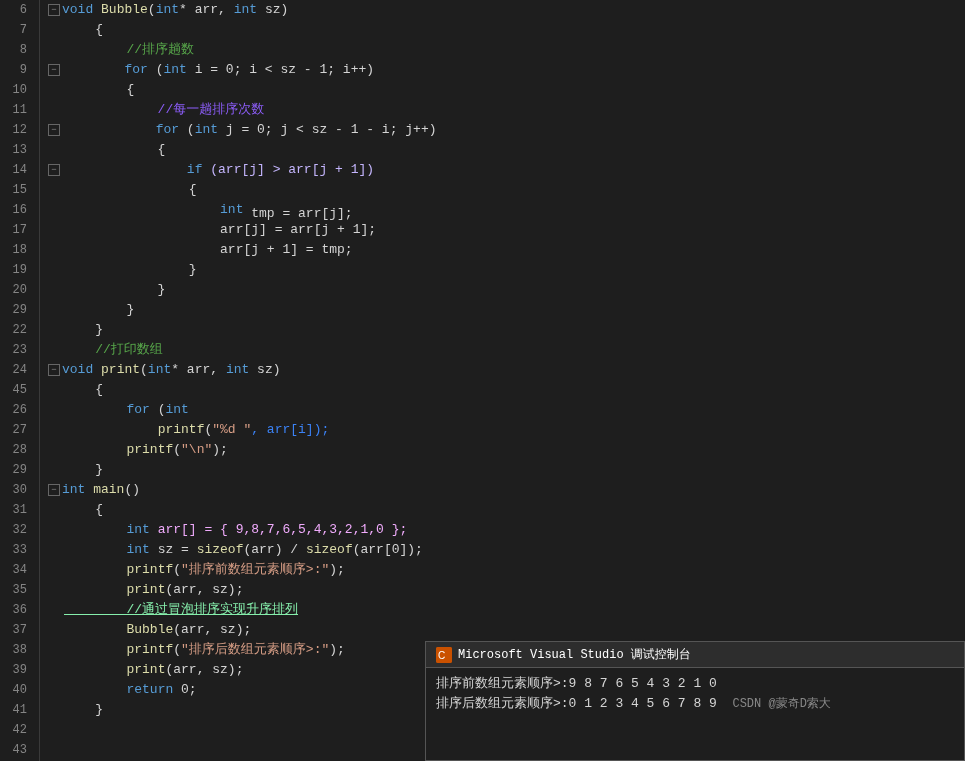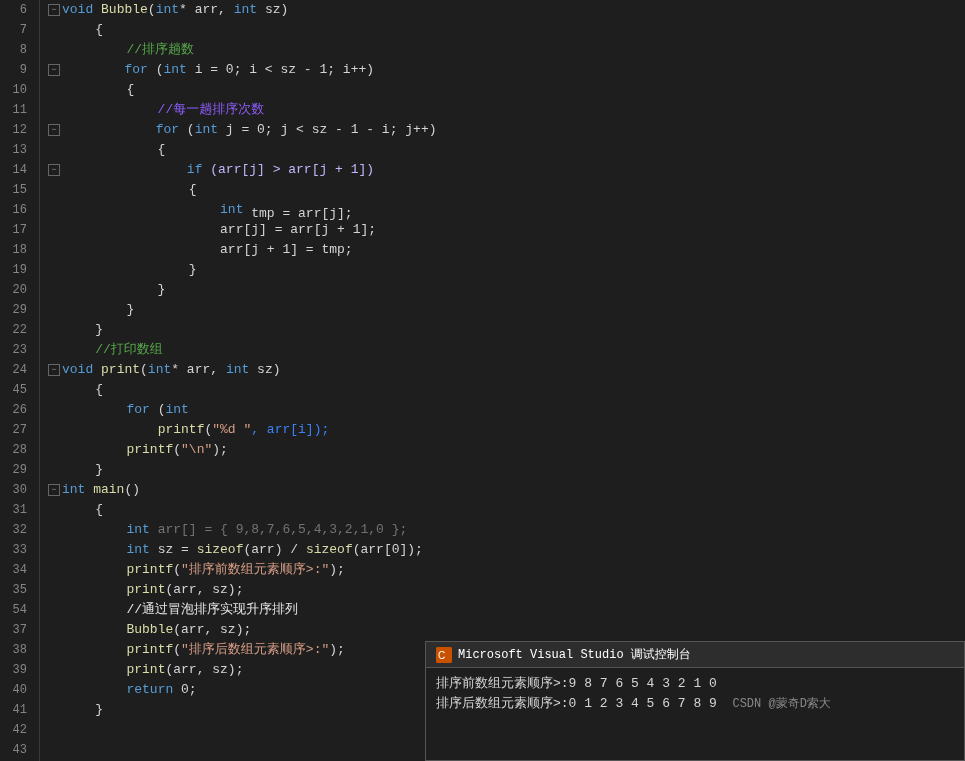--- a/index.html
+++ b/index.html
@@ -149,21 +149,21 @@
         <div class="line-number">26</div>
         <div class="line-number">27</div>
         <div class="line-number">28</div>
         <div class="line-number">29</div>
         <div class="line-number">30</div>
         <div class="line-number">31</div>
         <div class="line-number">32</div>
         <div class="line-number">33</div>
         <div class="line-number">34</div>
         <div class="line-number">35</div>
-        <div class="line-number">54</div>
+        <div class="line-number">36</div>
         <div class="line-number">37</div>
         <div class="line-number">38</div>
         <div class="line-number">39</div>
         <div class="line-number">40</div>
         <div class="line-number">41</div>
         <div class="line-number">42</div>
         <div class="line-number">43</div>
       </div>
     <div class="code-content" id="code-content">
         <div class="code-line"><span class="fold-btn">−</span><span style="color: rgb(86, 156, 214);">void</span><span style="color: rgb(212, 212, 212);"> </span><span style="color: rgb(220, 220, 170);">Bubble</span><span style="color: rgb(212, 212, 212);">(</span><span style="color: rgb(86, 156, 214);">int</span><span style="color: rgb(212, 212, 212);">* arr, </span><span style="color: rgb(86, 156, 214);">int</span><span style="color: rgb(212, 212, 212);"> sz)</span></div>
@@ -185,25 +185,25 @@
         <div class="code-line"><span style="display: inline-block; width: 16px;"></span><span style="color: rgb(212, 212, 212);">    }</span></div>
         <div class="code-line"><span style="display: inline-block; width: 16px;"></span><span style="color: rgb(87, 166, 74);">    //打印数组</span></div>
         <div class="code-line"><span class="fold-btn">−</span><span style="color: rgb(86, 156, 214);">void</span><span style="color: rgb(212, 212, 212);"> </span><span style="color: rgb(220, 220, 170);">print</span><span style="color: rgb(212, 212, 212);">(</span><span style="color: rgb(86, 156, 214);">int</span><span style="color: rgb(212, 212, 212);">* arr, </span><span style="color: rgb(86, 156, 214);">int</span><span style="color: rgb(212, 212, 212);"> sz)</span></div>
         <div class="code-line"><span style="display: inline-block; width: 16px;"></span><span style="color: rgb(212, 212, 212);">    {</span></div>
         <div class="code-line"><span style="display: inline-block; width: 16px;"></span><span style="color: rgb(212, 212, 212);">        </span><span style="color: rgb(86, 156, 214);">for</span><span style="color: rgb(212, 212, 212);"> (</span><span style="color: rgb(86, 156, 214);">int</span></div>
         <div class="code-line"><span style="display: inline-block; width: 16px;"></span><span style="color: rgb(212, 212, 212);">            </span><span style="color: rgb(220, 220, 170);">printf</span><span style="color: rgb(212, 212, 212);">(</span><span style="color: rgb(214, 157, 133);">"%d "</span><span style="color: #3b82f6;">, arr[i]);</span></div>
         <div class="code-line"><span style="display: inline-block; width: 16px;"></span><span style="color: rgb(212, 212, 212);">        </span><span style="color: rgb(220, 220, 170);">printf</span><span style="color: rgb(212, 212, 212);">(</span><span style="color: rgb(214, 157, 133);">"\n"</span><span style="color: rgb(212, 212, 212);">);</span></div>
         <div class="code-line"><span style="display: inline-block; width: 16px;"></span><span style="color: rgb(212, 212, 212);">    }</span></div>
         <div class="code-line"><span class="fold-btn">−</span><span style="color: rgb(86, 156, 214);">int</span><span style="color: rgb(212, 212, 212);"> </span><span style="color: rgb(220, 220, 170);">main</span><span style="color: rgb(212, 212, 212);">()</span></div>
         <div class="code-line"><span style="display: inline-block; width: 16px;"></span><span style="color: rgb(212, 212, 212);">    {</span></div>
-        <div class="code-line"><span style="display: inline-block; width: 16px;"></span><span style="color: rgb(212, 212, 212);">        </span><span style="color: rgb(86, 156, 214);">int</span><span style="color: #737373;"> arr[] = { 9,8,7,6,5,4,3,2,1,0 };</span></div>
+        <div class="code-line"><span style="display: inline-block; width: 16px;"></span><span style="color: rgb(212, 212, 212);">        </span><span style="color: rgb(86, 156, 214);">int</span><span style="color: #f0abfc;"> arr[] = { 9,8,7,6,5,4,3,2,1,0 };</span></div>
         <div class="code-line"><span style="display: inline-block; width: 16px;"></span><span style="color: rgb(212, 212, 212);">        </span><span style="color: rgb(86, 156, 214);">int</span><span style="color: rgb(212, 212, 212);"> sz = </span><span style="color: rgb(220, 220, 170);">sizeof</span><span style="color: rgb(212, 212, 212);">(arr) / </span><span style="color: rgb(220, 220, 170);">sizeof</span><span style="color: rgb(212, 212, 212);">(arr[0]);</span></div>
         <div class="code-line"><span style="display: inline-block; width: 16px;"></span><span style="color: rgb(212, 212, 212);">        </span><span style="color: rgb(220, 220, 170);">printf</span><span style="color: rgb(212, 212, 212);">(</span><span style="color: rgb(214, 157, 133);">"排序前数组元素顺序&gt;:"</span><span style="color: rgb(212, 212, 212);">);</span></div>
         <div class="code-line"><span style="display: inline-block; width: 16px;"></span><span style="color: rgb(212, 212, 212);">        </span><span style="color: rgb(220, 220, 170);">print</span><span style="color: rgb(212, 212, 212);">(arr, sz);</span></div>
-        <div class="code-line"><span style="display: inline-block; width: 16px;"></span><span style="color: #e5e5e5;">        //通过冒泡排序实现升序排列</span></div>
+        <div class="code-line"><span style="display: inline-block; width: 16px;"></span><span style="color: #86efac; text-decoration: underline;">        //通过冒泡排序实现升序排列</span></div>
         <div class="code-line"><span style="display: inline-block; width: 16px;"></span><span style="color: rgb(212, 212, 212);">        </span><span style="color: rgb(220, 220, 170);">Bubble</span><span style="color: rgb(212, 212, 212);">(arr, sz);</span></div>
         <div class="code-line"><span style="display: inline-block; width: 16px;"></span><span style="color: rgb(212, 212, 212);">        </span><span style="color: rgb(220, 220, 170);">printf</span><span style="color: rgb(212, 212, 212);">(</span><span style="color: rgb(214, 157, 133);">"排序后数组元素顺序&gt;:"</span><span style="color: rgb(212, 212, 212);">);</span></div>
         <div class="code-line"><span style="display: inline-block; width: 16px;"></span><span style="color: rgb(212, 212, 212);">        </span><span style="color: rgb(220, 220, 170);">print</span><span style="color: rgb(212, 212, 212);">(arr, sz);</span></div>
         <div class="code-line"><span style="display: inline-block; width: 16px;"></span><span style="color: rgb(212, 212, 212);">        </span><span style="color: rgb(86, 156, 214);">return</span><span style="color: rgb(212, 212, 212);"> 0;</span></div>
         <div class="code-line"><span style="display: inline-block; width: 16px;"></span><span style="color: rgb(212, 212, 212);">    }</span></div>
       </div>
   </div>
 <div class="console-popup">
       <div class="console-title-bar">
         <span class="console-icon"><svg width="16" height="16" viewBox="0 0 16 16">

